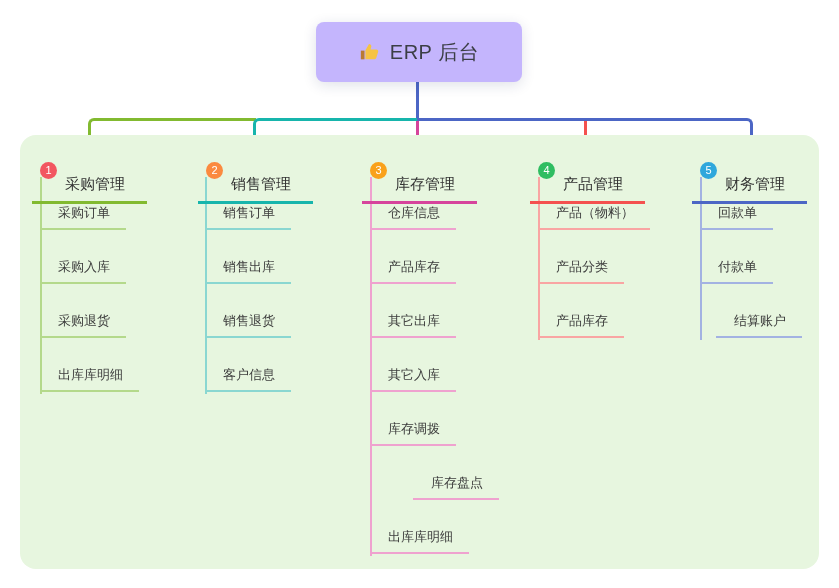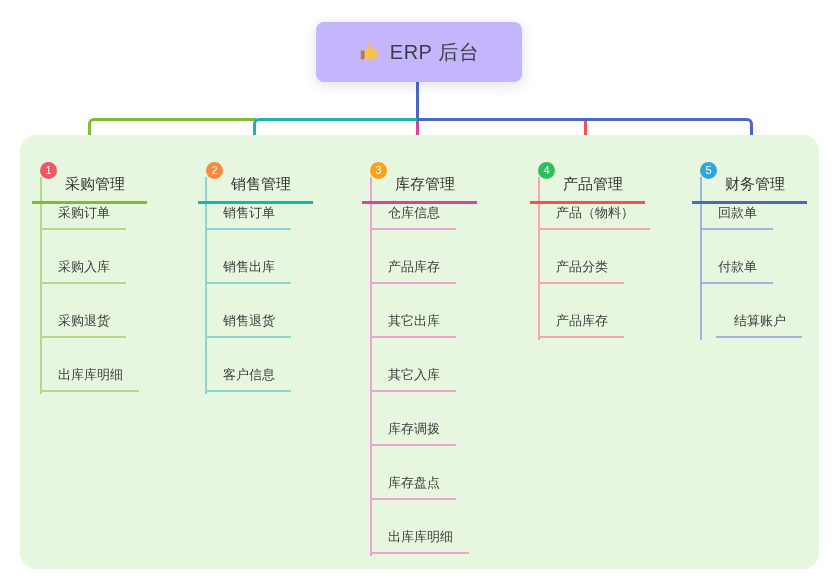--- a/index.html
+++ b/index.html
@@ -98,21 +98,21 @@
   <div class="branch-header h3" style="border-bottom-color: rgb(214, 68, 156);">
     <span class="badge" style="background: rgb(249, 161, 27);">3</span>
     <span class="label">库存管理</span>
   </div>
   <div class="trunk t3" style="background: rgb(239, 162, 207);"></div>
   <div class="child b3 y0" style="border-bottom-color: rgb(239, 162, 207);">仓库信息</div>
   <div class="child b3 y1" style="border-bottom-color: rgb(239, 162, 207);">产品库存</div>
   <div class="child b3 y2" style="border-bottom-color: rgb(239, 162, 207);">其它出库</div>
   <div class="child b3 y3" style="border-bottom-color: rgb(239, 162, 207);">其它入库</div>
   <div class="child b3 y4" style="border-bottom-color: rgb(239, 162, 207);">库存调拨</div>
-  <div class="child b3 y5" style="border-bottom-color: rgb(239, 162, 207);">库存盘点</div>
+  <div class="child b3 y5" style="border-bottom-color: rgb(239, 162, 207); margin-left: 43px;">库存盘点</div>
   <div class="child b3 y6" style="border-bottom-color: rgb(239, 162, 207);">出库库明细</div>
 
   <div class="branch-header h4" style="border-bottom-color: rgb(244, 81, 79);">
     <span class="badge" style="background: rgb(47, 189, 97);">4</span>
     <span class="label">产品管理</span>
   </div>
   <div class="trunk t4" style="background: rgb(249, 165, 163);"></div>
   <div class="child b4 y0" style="border-bottom-color: rgb(249, 165, 163);">产品（物料）</div>
   <div class="child b4 y1" style="border-bottom-color: rgb(249, 165, 163);">产品分类</div>
   <div class="child b4 y2" style="border-bottom-color: rgb(249, 165, 163);">产品库存</div>

